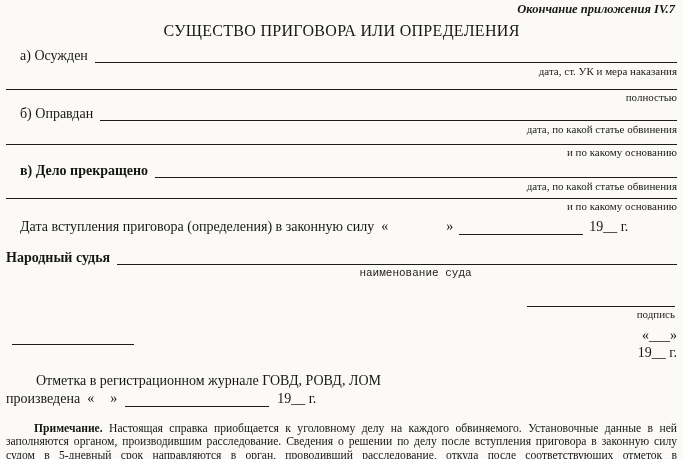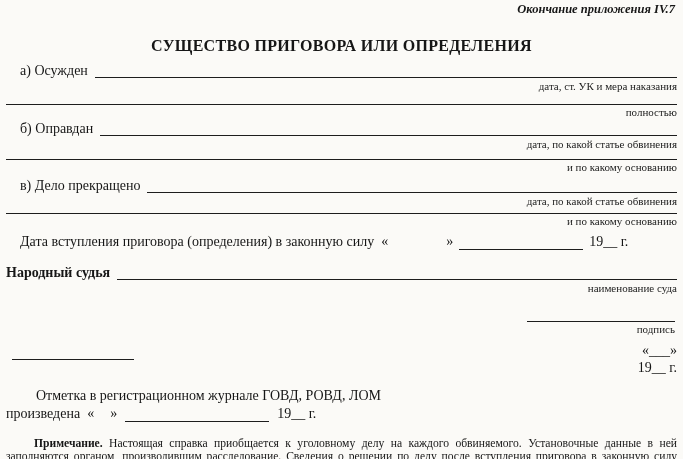--- a/index.html
+++ b/index.html
@@ -19,24 +19,24 @@
   .appendix-note {
     text-align: right;
     font-style: italic;
     font-weight: bold;
     font-size: 12.5px;
     line-height: 14px;
     padding-right: 2px;
   }
   .title {
     text-align: center;
-    font-weight: bold;
+    font-weight: normal;
     font-size: 16px;
     line-height: 18px;
-    margin-top: 21px;
+    margin-top: 6px;
     letter-spacing: 0.3px;
   }
   .field-row {
     display: flex;
     align-items: flex-end;
     font-size: 14px;
     line-height: 16px;
     white-space: nowrap;
   }
   .indent { padding-left: 14px; align-items: flex-end; }
@@ -54,32 +54,33 @@
   .w-month2  { width: 122px; margin: 0 6px; }
   .w-month3  { width: 144px; margin: 0 8px; }
   .caption {
     text-align: right;
     font-size: 11px;
     line-height: 12px;
     margin-top: 1px;
     color: #1b1b1b;
   }
   .caption-judge {
-    text-align: right;
+    text-align: center;
     padding-left: 148px;
+    font-family: Liberation Mono, monospace;
   }
   .rule {
     border-bottom: 1.4px solid #1d1d1d;
     height: 0;
   }
   .mt-a   { margin-top: 8px; }
   .mt-r1  { margin-top: 12px; }
   .mt-b   { margin-top: 3px; }
   .mt-r2  { margin-top: 9px; }
-  .mt-v   { margin-top: 5px; }
+  .mt-v   { margin-top: 5px; font-weight: bold; }
   .mt-r3  { margin-top: 6px; }
   .mt-date{ margin-top: 7px; }
   .mt-judge { margin-top: 15px; }
   .sig-block {
     width: 148px;
     margin-left: auto;
     margin-right: 2px;
     margin-top: 14px;
   }
   .sig-line { border-bottom: 1.4px solid #1d1d1d; height: 14px; }

